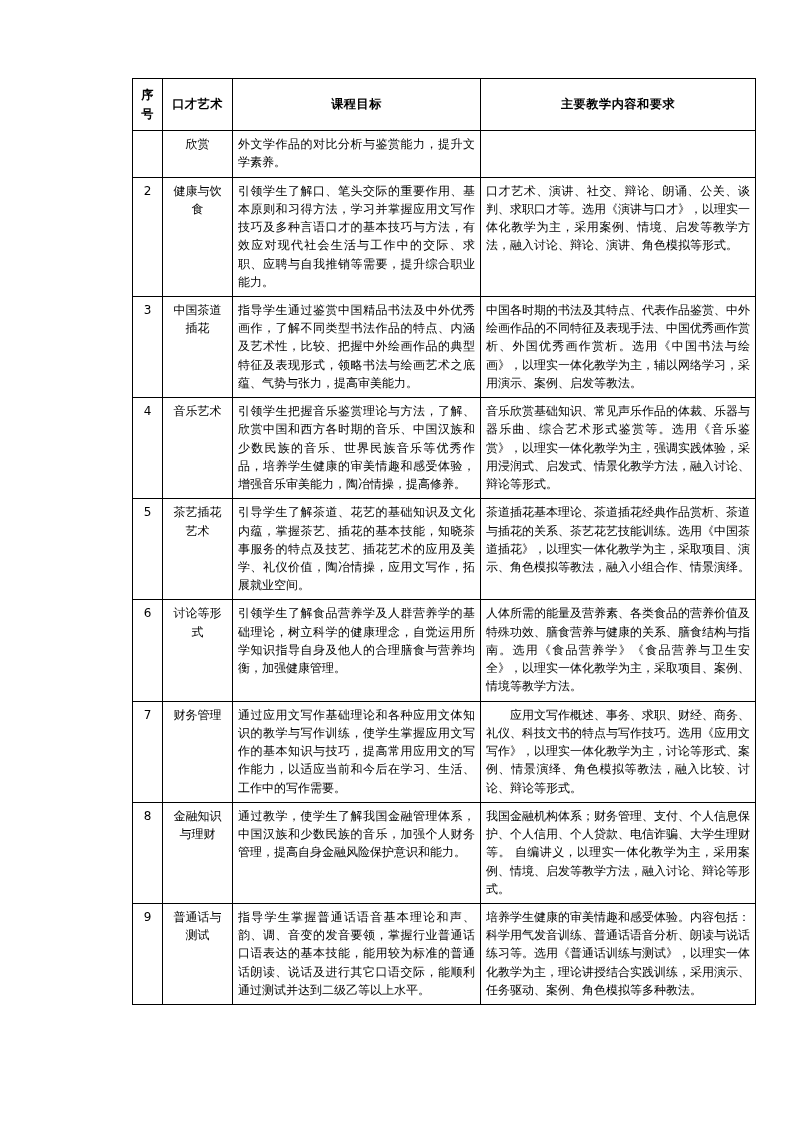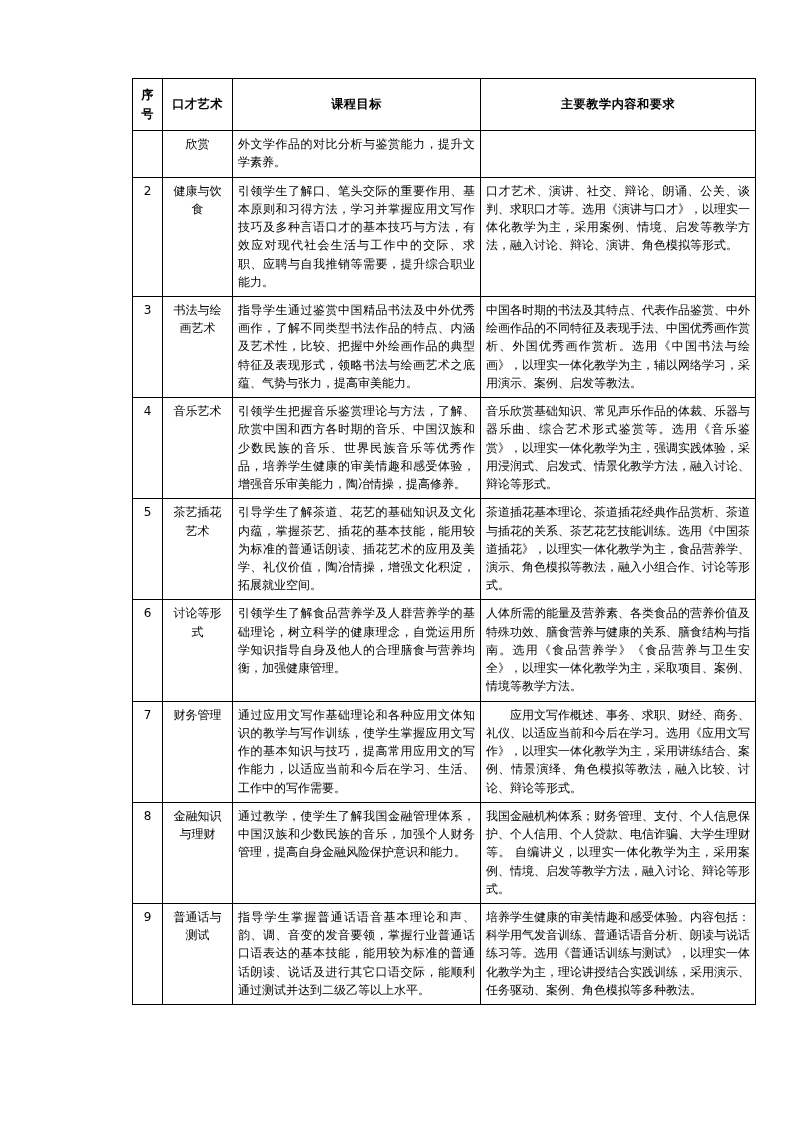--- a/index.html
+++ b/index.html
@@ -96,47 +96,47 @@
           <td class="content"></td>
         </tr>
         <tr>
           <td class="no">2</td>
           <td class="name">健康与饮食</td>
           <td class="goal">引领学生了解口、笔头交际的重要作用、基本原则和习得方法，学习并掌握应用文写作技巧及多种言语口才的基本技巧与方法，有效应对现代社会生活与工作中的交际、求职、应聘与自我推销等需要，提升综合职业能力。</td>
           <td class="content">口才艺术、演讲、社交、辩论、朗诵、公关、谈判、求职口才等。选用《演讲与口才》，以理实一体化教学为主，采用案例、情境、启发等教学方法，融入讨论、辩论、演讲、角色模拟等形式。</td>
         </tr>
         <tr>
           <td class="no">3</td>
-          <td class="name">书法与绘画艺术</td>
+          <td class="name">中国茶道插花</td>
           <td class="goal">指导学生通过鉴赏中国精品书法及中外优秀画作，了解不同类型书法作品的特点、内涵及艺术性，比较、把握中外绘画作品的典型特征及表现形式，领略书法与绘画艺术之底蕴、气势与张力，提高审美能力。</td>
           <td class="content">中国各时期的书法及其特点、代表作品鉴赏、中外绘画作品的不同特征及表现手法、中国优秀画作赏析、外国优秀画作赏析。选用《中国书法与绘画》，以理实一体化教学为主，辅以网络学习，采用演示、案例、启发等教法。</td>
         </tr>
         <tr>
           <td class="no">4</td>
           <td class="name">音乐艺术</td>
           <td class="goal">引领学生把握音乐鉴赏理论与方法，了解、欣赏中国和西方各时期的音乐、中国汉族和少数民族的音乐、世界民族音乐等优秀作品，培养学生健康的审美情趣和感受体验，增强音乐审美能力，陶冶情操，提高修养。</td>
           <td class="content">音乐欣赏基础知识、常见声乐作品的体裁、乐器与器乐曲、综合艺术形式鉴赏等。选用《音乐鉴赏》，以理实一体化教学为主，强调实践体验，采用浸润式、启发式、情景化教学方法，融入讨论、辩论等形式。</td>
         </tr>
         <tr>
           <td class="no">5</td>
           <td class="name">茶艺插花艺术</td>
-          <td class="goal">引导学生了解茶道、花艺的基础知识及文化内蕴，掌握茶艺、插花的基本技能，能用较为标准的普通话朗读、插花艺术的应用及美学、礼仪价值，陶冶情操，增强文化积淀，拓展就业空间。</td>
-          <td class="content">茶道插花基本理论、茶道插花经典作品赏析、茶道与插花的关系、茶艺花艺技能训练。选用《中国茶道插花》，以理实一体化教学为主，食品营养学、演示、角色模拟等教法，融入小组合作、讨论等形式。</td>
+          <td class="goal">引导学生了解茶道、花艺的基础知识及文化内蕴，掌握茶艺、插花的基本技能，知晓茶事服务的特点及技艺、插花艺术的应用及美学、礼仪价值，陶冶情操，应用文写作，拓展就业空间。</td>
+          <td class="content">茶道插花基本理论、茶道插花经典作品赏析、茶道与插花的关系、茶艺花艺技能训练。选用《中国茶道插花》，以理实一体化教学为主，采取项目、演示、角色模拟等教法，融入小组合作、情景演绎。</td>
         </tr>
         <tr>
           <td class="no">6</td>
           <td class="name">讨论等形式</td>
           <td class="goal">引领学生了解食品营养学及人群营养学的基础理论，树立科学的健康理念，自觉运用所学知识指导自身及他人的合理膳食与营养均衡，加强健康管理。</td>
           <td class="content">人体所需的能量及营养素、各类食品的营养价值及特殊功效、膳食营养与健康的关系、膳食结构与指南。选用《食品营养学》《食品营养与卫生安全》，以理实一体化教学为主，采取项目、案例、情境等教学方法。</td>
         </tr>
         <tr>
           <td class="no">7</td>
           <td class="name">财务管理</td>
           <td class="goal">通过应用文写作基础理论和各种应用文体知识的教学与写作训练，使学生掌握应用文写作的基本知识与技巧，提高常用应用文的写作能力，以适应当前和今后在学习、生活、工作中的写作需要。</td>
-          <td class="content">　　应用文写作概述、事务、求职、财经、商务、礼仪、以适应当前和今后在学习。选用《应用文写作》，以理实一体化教学为主，采用讲练结合、案例、情景演绎、角色模拟等教法，融入比较、讨论、辩论等形式。</td>
+          <td class="content">　　应用文写作概述、事务、求职、财经、商务、礼仪、科技文书的特点与写作技巧。选用《应用文写作》，以理实一体化教学为主，讨论等形式、案例、情景演绎、角色模拟等教法，融入比较、讨论、辩论等形式。</td>
         </tr>
         <tr>
           <td class="no">8</td>
           <td class="name">金融知识与理财</td>
           <td class="goal">通过教学，使学生了解我国金融管理体系，中国汉族和少数民族的音乐，加强个人财务管理，提高自身金融风险保护意识和能力。</td>
           <td class="content">我国金融机构体系；财务管理、支付、个人信息保护、个人信用、个人贷款、电信诈骗、大学生理财等。
 自编讲义，以理实一体化教学为主，采用案例、情境、启发等教学方法，融入讨论、辩论等形式。</td>
         </tr>
         <tr>
           <td class="no">9</td>

